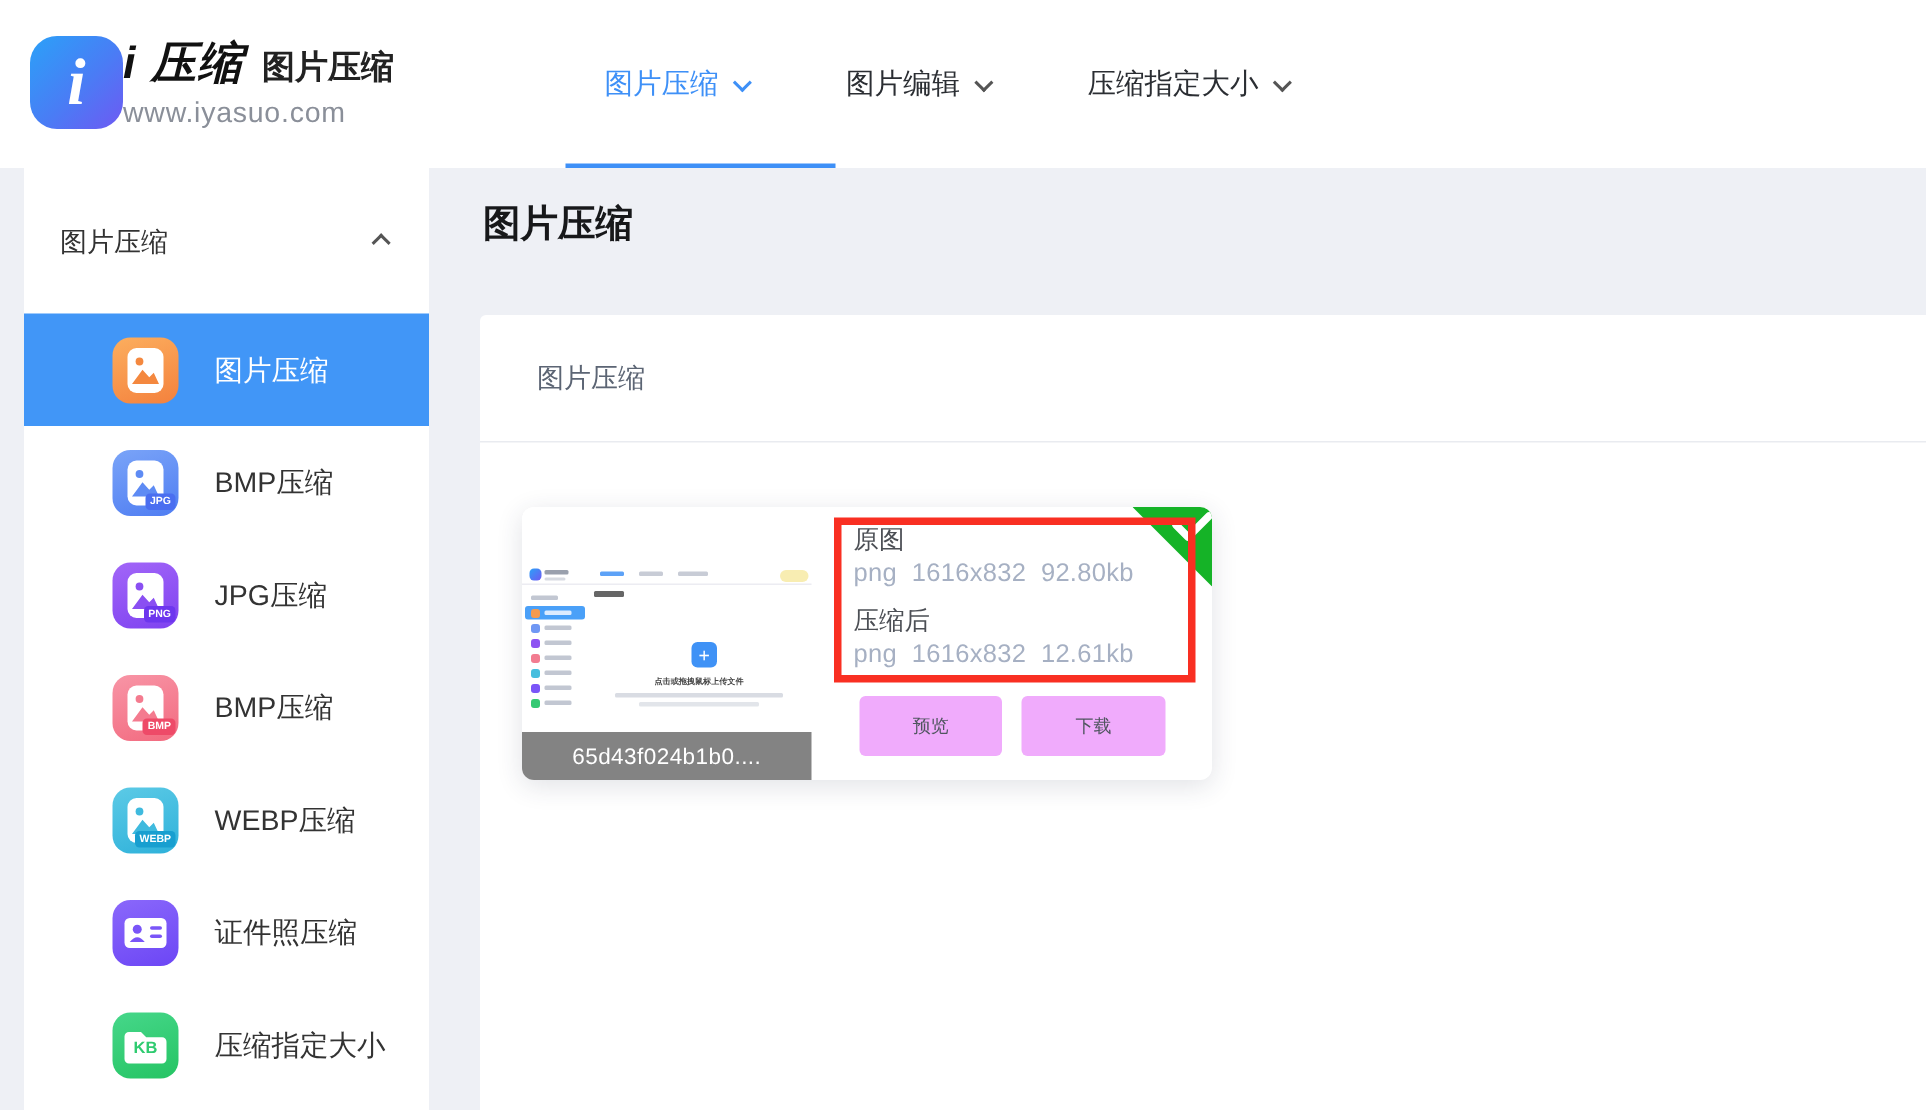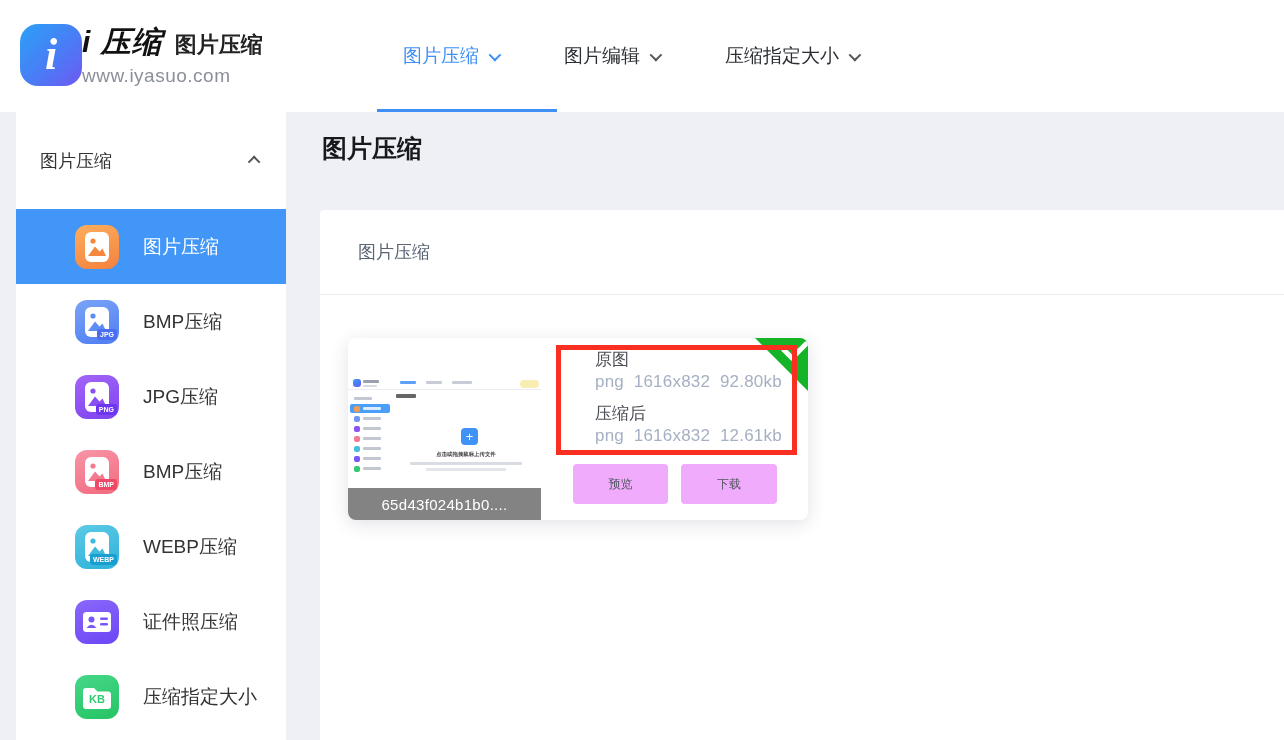--- a/index.html
+++ b/index.html
@@ -95,21 +95,21 @@
   .ms-l1 { position:absolute; left:62px; top:86px; width:112px; height:3px; background:#d9dce3; border-radius:1px; }
   .ms-l2 { position:absolute; left:78px; top:92px; width:80px; height:3px; background:#e2e5ea; border-radius:1px; }
   .ms-pill { position:absolute; left:172px; top:4px; width:19px; height:8px; border-radius:4px; background:#f8edb2; }
 
   
   .corner { position:absolute; right:0; top:0; width:53px; height:53px; }
 
   
   .annot { position:absolute; left:208px; top:7px; width:241px; height:110px; border:5px solid #f92f22; }
 
-  .info { position:absolute; left:221px; top:11px; width:225px;margin-left:26px; }
+  .info { position:absolute; left:221px; top:11px; width:225px; }
   .info .lbl { font-size:17px; color:#4c4f55; line-height:22px; }
   .info .val { font-size:17px; color:#a6b0c3; line-height:22px; letter-spacing:.2px; }
   .info .gap { height:10px; }
 
   .btn { position:absolute; top:126px; height:40px; background:#f0abfc; border-radius:4px; border:none;
     font-size:12px; color:#4f555f; cursor:pointer; font-family:inherit;
     display:flex; align-items:center; justify-content:center; }
   .btn-preview { left:225px; width:95px; }
   .btn-download { left:333px; width:96px; }
 </style>

